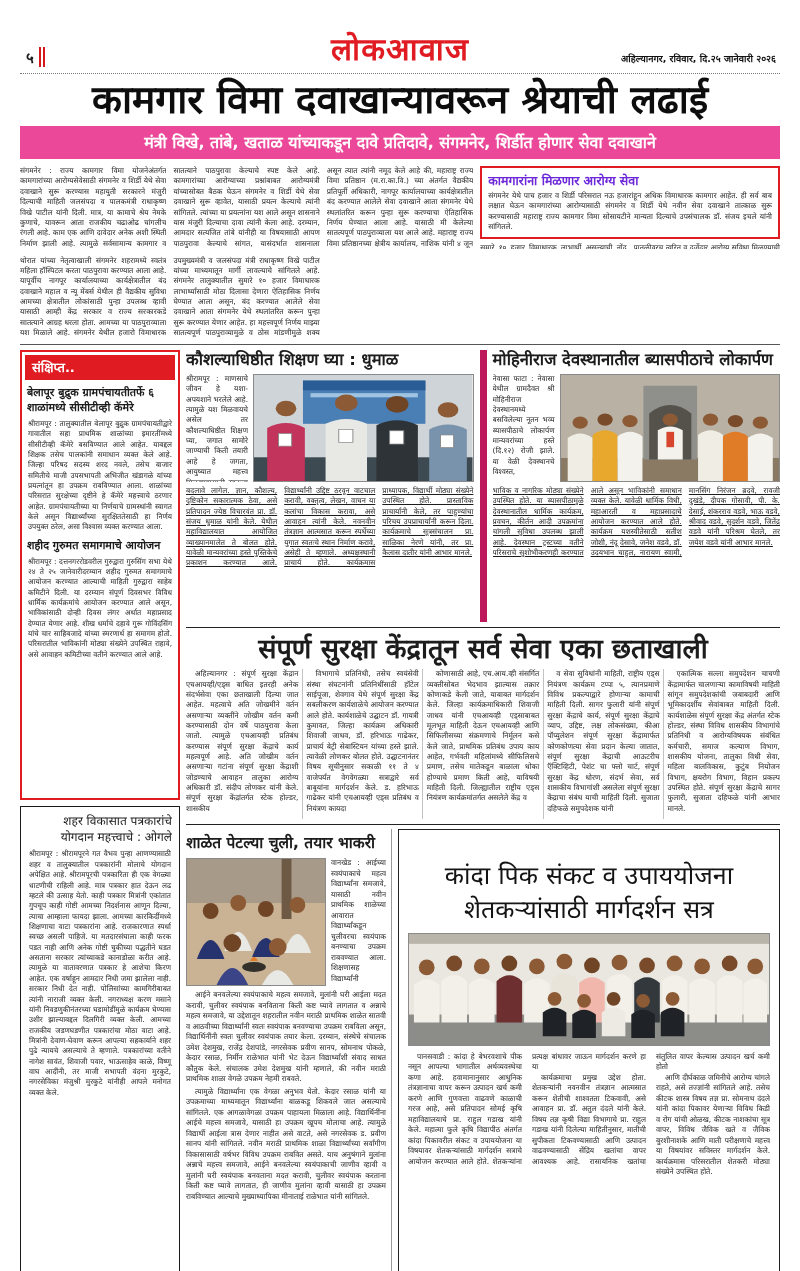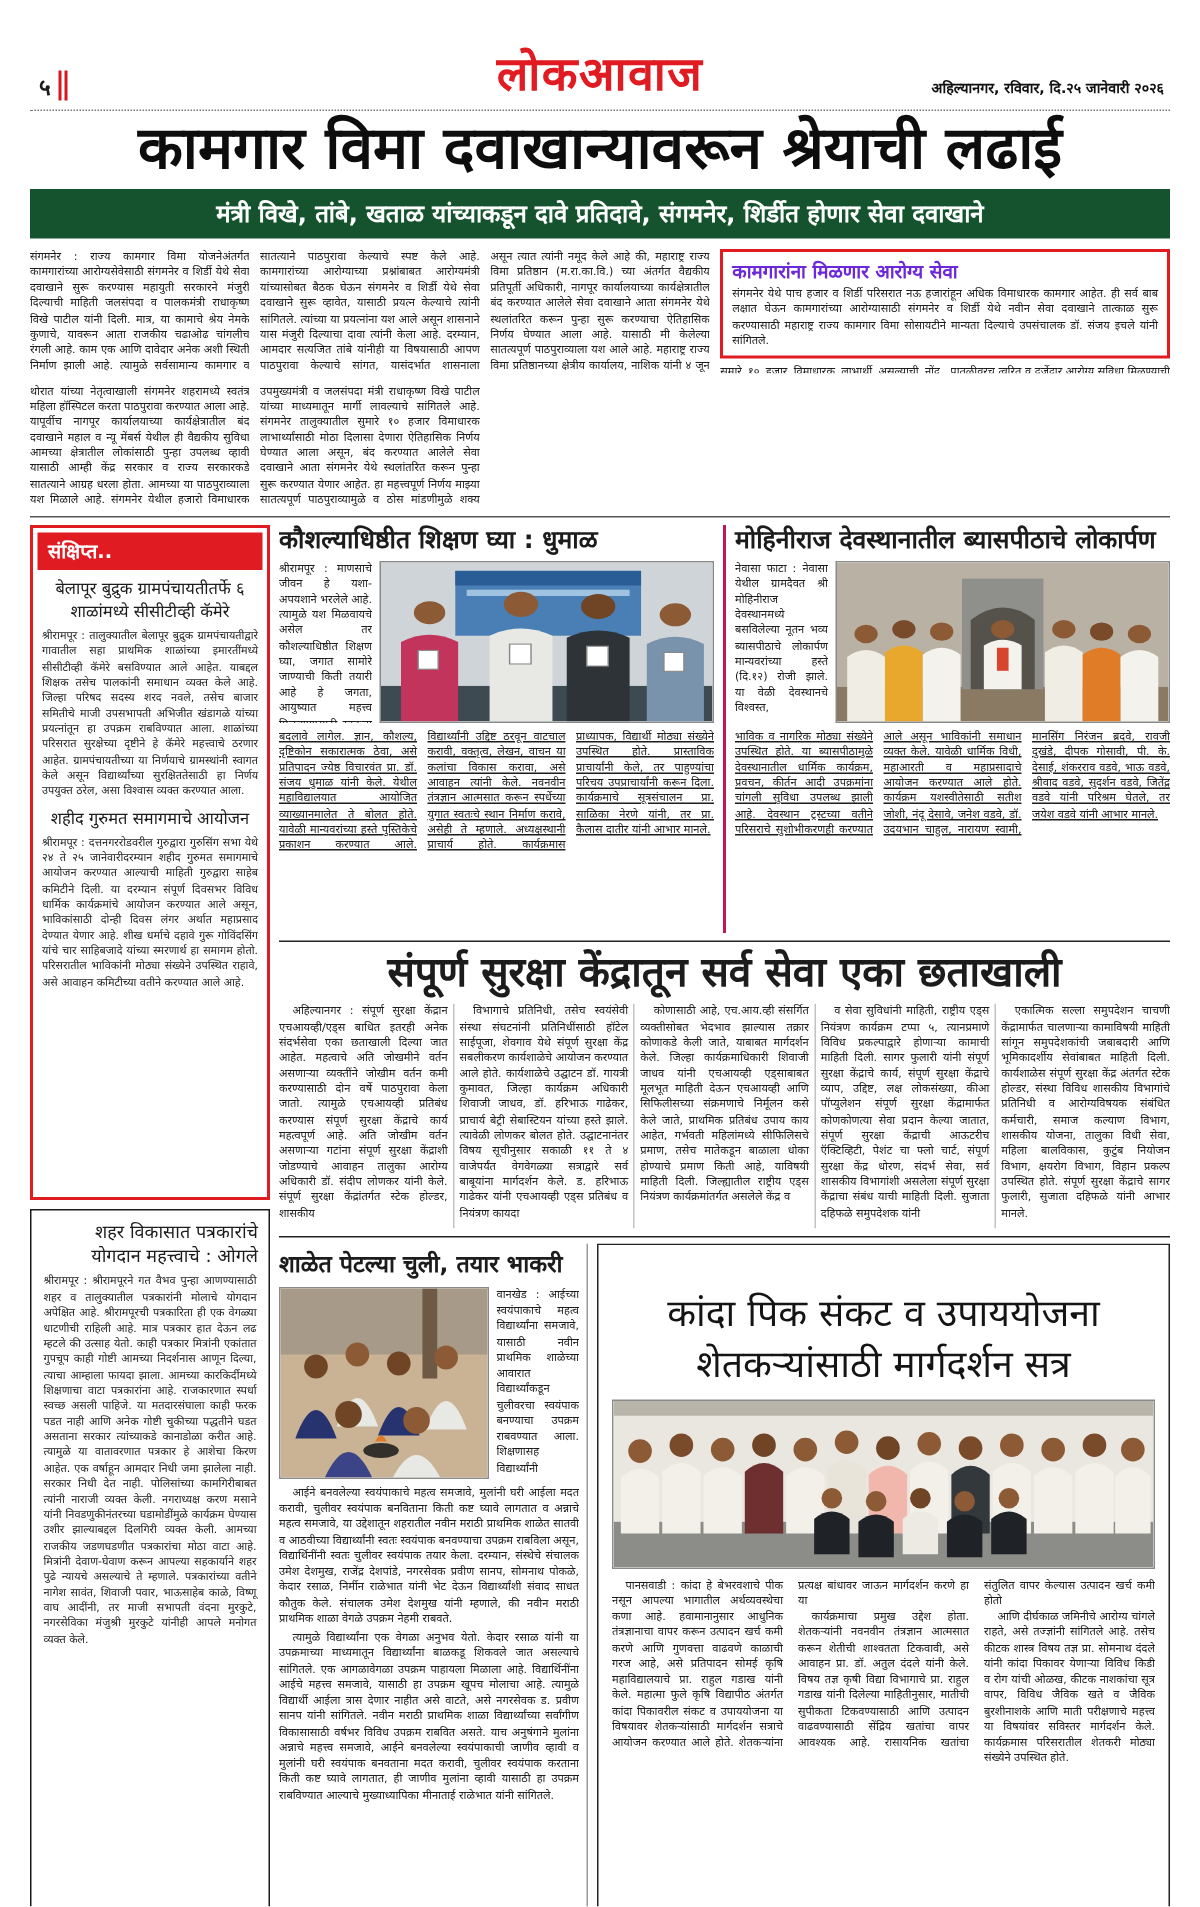--- a/index.html
+++ b/index.html
@@ -13,45 +13,45 @@
   .hdr { position:relative; height:66px; border-bottom:1px dotted #777; }
   .pageno { position:absolute; left:6px; bottom:6px; font-size:15px; font-weight:bold; display:flex; align-items:center; gap:5px; }
   .redbars { display:inline-flex; gap:2px; }
   .redbars i { display:block; width:2px; height:20px; background:#d6181e; }
   .masthead { position:absolute; left:0; right:0; bottom:4px; text-align:center;
     font-size:31px; font-weight:bold; color:#e01b22; letter-spacing:1px; }
   .dateline { position:absolute; right:4px; bottom:8px; font-size:9.5px; font-weight:bold; color:#111; }
   
   .mainhead { margin-top:5px; text-align:center; font-size:39px; line-height:1.08;
     font-weight:bold; color:#0d0d0d; letter-spacing:0; }
-  .subheadbar { margin-top:5px; background:#14532d; color:#fff; text-align:center;
+  .subheadbar { margin-top:5px; background:#ec4899; color:#fff; text-align:center;
     font-size:16px; font-weight:bold; padding:5px 15px 6px; }
   
   .lead { margin-top:7px; display:grid; grid-template-columns:repeat(5,1fr); gap:7px; height:172px; overflow:hidden; }
   .col { font-size:7.4px; line-height:1.4; text-align:justify; overflow:hidden; }
   .leadmid { grid-column:4 / 6; display:flex; flex-direction:column; gap:4px; overflow:hidden; }
   .leadbox { border:2px solid #e01b22; padding:4px 6px 5px; }
   .leadbox h3 { font-size:12.5px; font-weight:bold; color:#6d28d9; margin-bottom:2px; }
   .leadbox div { font-size:7.4px; line-height:1.38; text-align:justify; }
   .boxcols { flex:1; display:grid; grid-template-columns:1fr 1fr; gap:7px; overflow:hidden; }
   .hrule { border:none; border-top:1px solid #555; margin:6px 0 5px; }
   
   .lower { display:flex; gap:6px; height:925px; }
   .sidebar { width:160px; flex:none; display:flex; flex-direction:column; gap:6px; }
   .sb-red { border:2px solid #e01b22; padding:3px; height:450px; overflow:hidden; }
   .sb-redhdr { background:#e01b22; color:#fff; font-weight:bold; font-size:13px; padding:3px 7px 4px; }
-  .sb-title { font-size:11px; font-weight:normal; text-align:center; line-height:1.35; margin:6px 2px 3px; }
+  .sb-title { font-size:11px; font-weight:bold; text-align:left; line-height:1.35; margin:6px 2px 3px; }
   .sb-body { font-size:7.3px; line-height:1.42; text-align:justify; padding:0 3px; }
   .sb-black { border:1.5px solid #1a1a1a; padding:4px 5px; flex:1; overflow:hidden; }
   .sb-title-lg { font-size:12px; font-weight:normal; text-align:right; line-height:1.35; margin:2px 2px 4px; }
   .main { flex:1; display:flex; flex-direction:column; min-width:0; }
   
   .row1 { display:flex; height:272px; overflow:hidden; }
   .art { flex:1; min-width:0; display:flex; flex-direction:column; }
-  .art-a { padding-right:6px; border-right:2px solid #be185d; }
+  .art-a { padding-right:6px; border-right:7px solid #be185d; }
   .art-b { padding-left:6px; }
   .art-head { font-size:16.5px; font-weight:bold; line-height:1.2; margin-bottom:4px; }
   .ledephoto { display:flex; gap:5px; height:108px; overflow:hidden; }
   .lede { width:62px; flex:none; font-size:7.4px; line-height:1.4; text-align:justify; overflow:hidden; }
   .photo { flex:1; border:1px solid #8a8a8a; overflow:hidden; }
   .photo svg { display:block; width:100%; height:100%; }
   .art-bodycols { margin-top:4px; flex:1; column-count:3; column-gap:7px; font-size:7.4px; line-height:1.4; text-align:justify; overflow:hidden;text-decoration:underline; }
   .rule2 { border:none; border-top:1.5px solid #222; margin:5px 0 4px; }
   
   .sur-head { text-align:center; font-size:27px; font-weight:bold; line-height:1.15; margin:1px 0 5px; }

